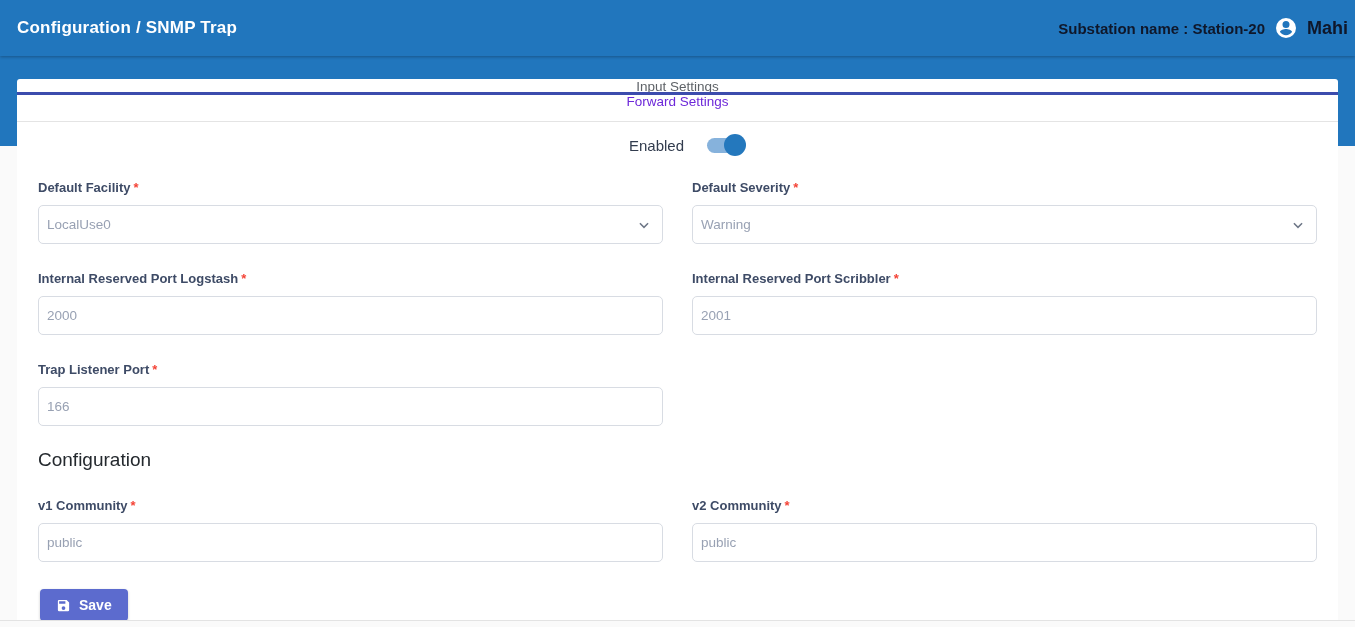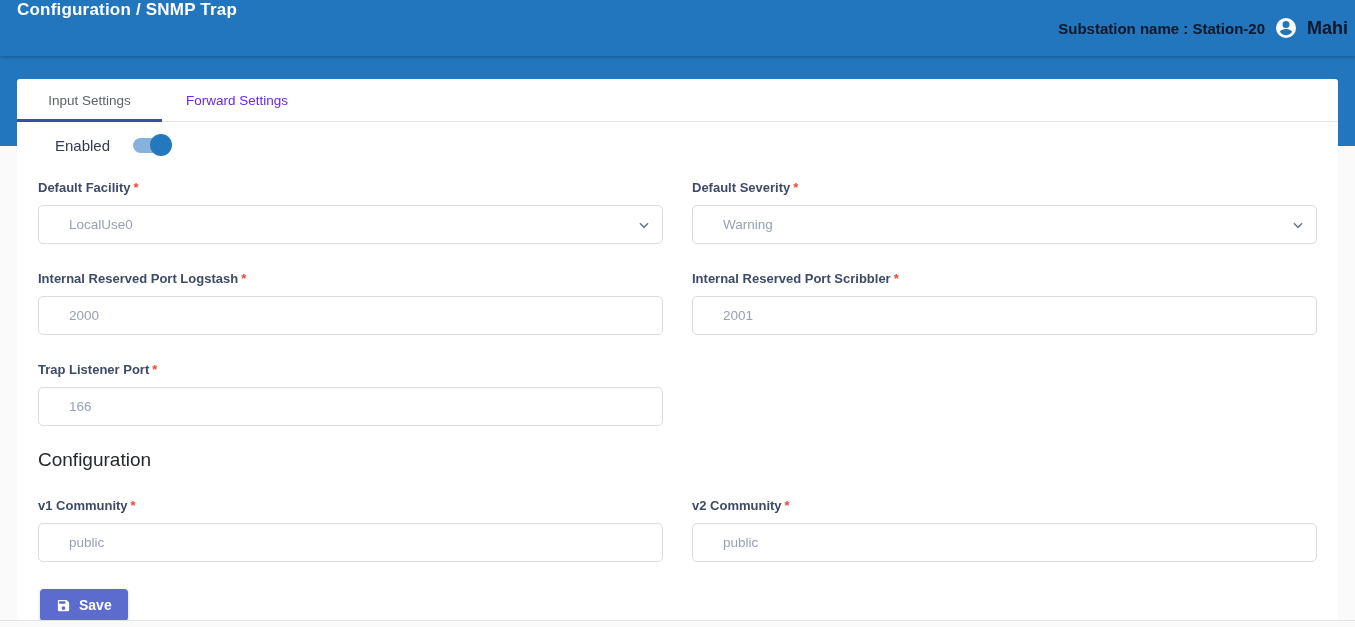--- a/index.html
+++ b/index.html
@@ -6,58 +6,58 @@
   html,body { width:1355px; height:627px; }
   body { font-family:"Liberation Sans", sans-serif; background:#fafafa; overflow:hidden; }
 
   .page { position:relative; width:1355px; height:627px; background:#fafafa; }
 
   
   .blue-band { position:absolute; top:0; left:0; right:0; height:146px; background:#2176bd; }
 
   
   .appbar { position:absolute; top:0; left:0; right:0; height:56px; background:#2176bd;
-            box-shadow:0 1px 3px rgba(0,0,0,0.28); display:flex; 
+            box-shadow:0 1px 3px rgba(0,0,0,0.28); display:flex; align-items:center;
             justify-content:space-between; padding:0 5px 0 17px; z-index:5; }
   .appbar-title { color:#ffffff; font-size:17px; font-weight:bold; letter-spacing:.2px; }
   .appbar-right { display:flex; align-items:center; gap:9px; color:#0f172a; }
   .substation { font-size:15px; font-weight:bold; }
   .user-icon { width:24px; height:24px; display:block; }
   .user-name { font-size:18px; font-weight:bold; margin-right:2px; }
 
   
   .card { position:absolute; top:79px; left:17px; right:17px; bottom:7px; background:#ffffff;
           border-radius:3px 3px 0 0; z-index:2; }
 
   
-  .tabbar { height:43px; border-bottom:1px solid #e4e4e4; display:flex; }
+  .tabbar { height:43px; border-bottom:1px solid #e4e4e4; display:flex;flex-direction:column; }
   .tab { min-width:145px; padding:0 24px; display:flex; align-items:center; justify-content:center;
          font-size:13.5px; color:#6d28d9; cursor:pointer; position:relative; }
   .tab.active { color:#5f6368; }
   .tab.active::after { content:''; position:absolute; left:0; right:0; bottom:-1px; height:3px;
                        background:#3c4cad; }
 
   
-  .enabled-row { display:flex; align-items:center; padding:12px 21px 0 38px; height:34px; }
+  .enabled-row { display:flex; align-items:center; padding:12px 21px 0 38px; height:34px;justify-content:center; }
   .enabled-label { font-size:15px; color:#323c4e; }
   .toggle { position:relative; width:36px; height:15px; margin-left:23px; cursor:pointer; }
   .toggle-track { width:36px; height:15px; border-radius:8px; background:#86b2dc; }
   .toggle-knob { position:absolute; top:-3.5px; right:-3px; width:22px; height:22px;
                  border-radius:50%; background:#2478bd; }
 
   
   .form { padding:24px 21px 0 21px; display:grid; grid-template-columns:1fr 1fr; column-gap:29px; }
   .field { margin-bottom:27px; }
   .field-label { display:block; font-size:13px; font-weight:bold; color:#3e4b66; margin-bottom:10px; }
   .req { color:#f44336; margin-left:3px; }
   .control { position:relative; }
   .text-input, .select-box {
       width:100%; height:39px; border:1px solid #d8dce3; border-radius:5px; background:#fff;
       font-family:"Liberation Sans", sans-serif; font-size:13.5px; color:#98a1b3;
-      padding:0 30px 0 30px; display:flex; align-items:center; }
+      padding:0 30px 0 8px; display:flex; align-items:center; }
   .text-input { padding-right:14px; }
   .text-input::placeholder { color:#98a1b3; opacity:1; }
   .chevron { position:absolute; right:12px; top:13px; width:14px; height:14px; pointer-events:none; }
 
   .section-heading { grid-column:1 / -1; font-size:19px; font-weight:500; color:#24292e;
                      margin:-4px 0 27px 0; }
 
   .save-row { grid-column:1 / -1; padding:0 0 12px 2px; }
   .save-btn { display:inline-flex; align-items:center; gap:8px; background:#5c6bce; border:none;
               color:#fff; font-family:"Liberation Sans", sans-serif; font-size:14px; font-weight:bold;

